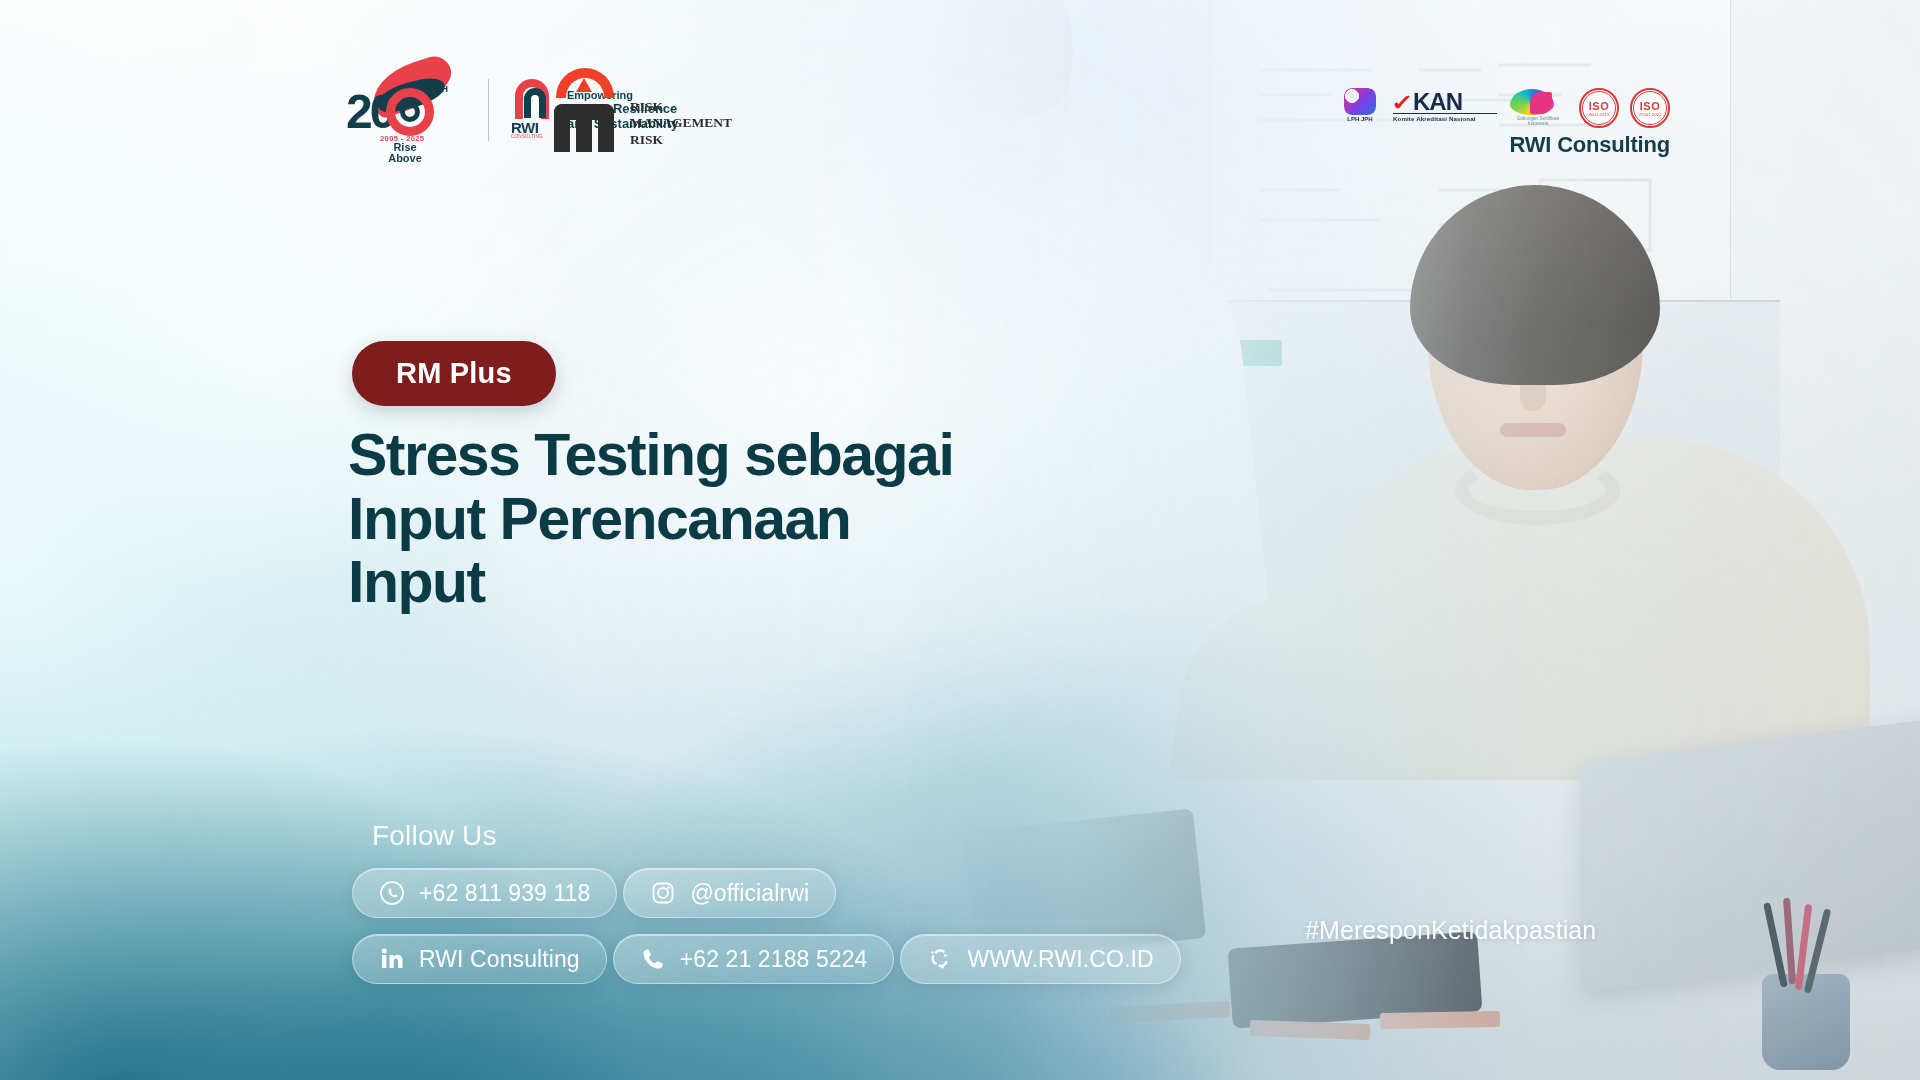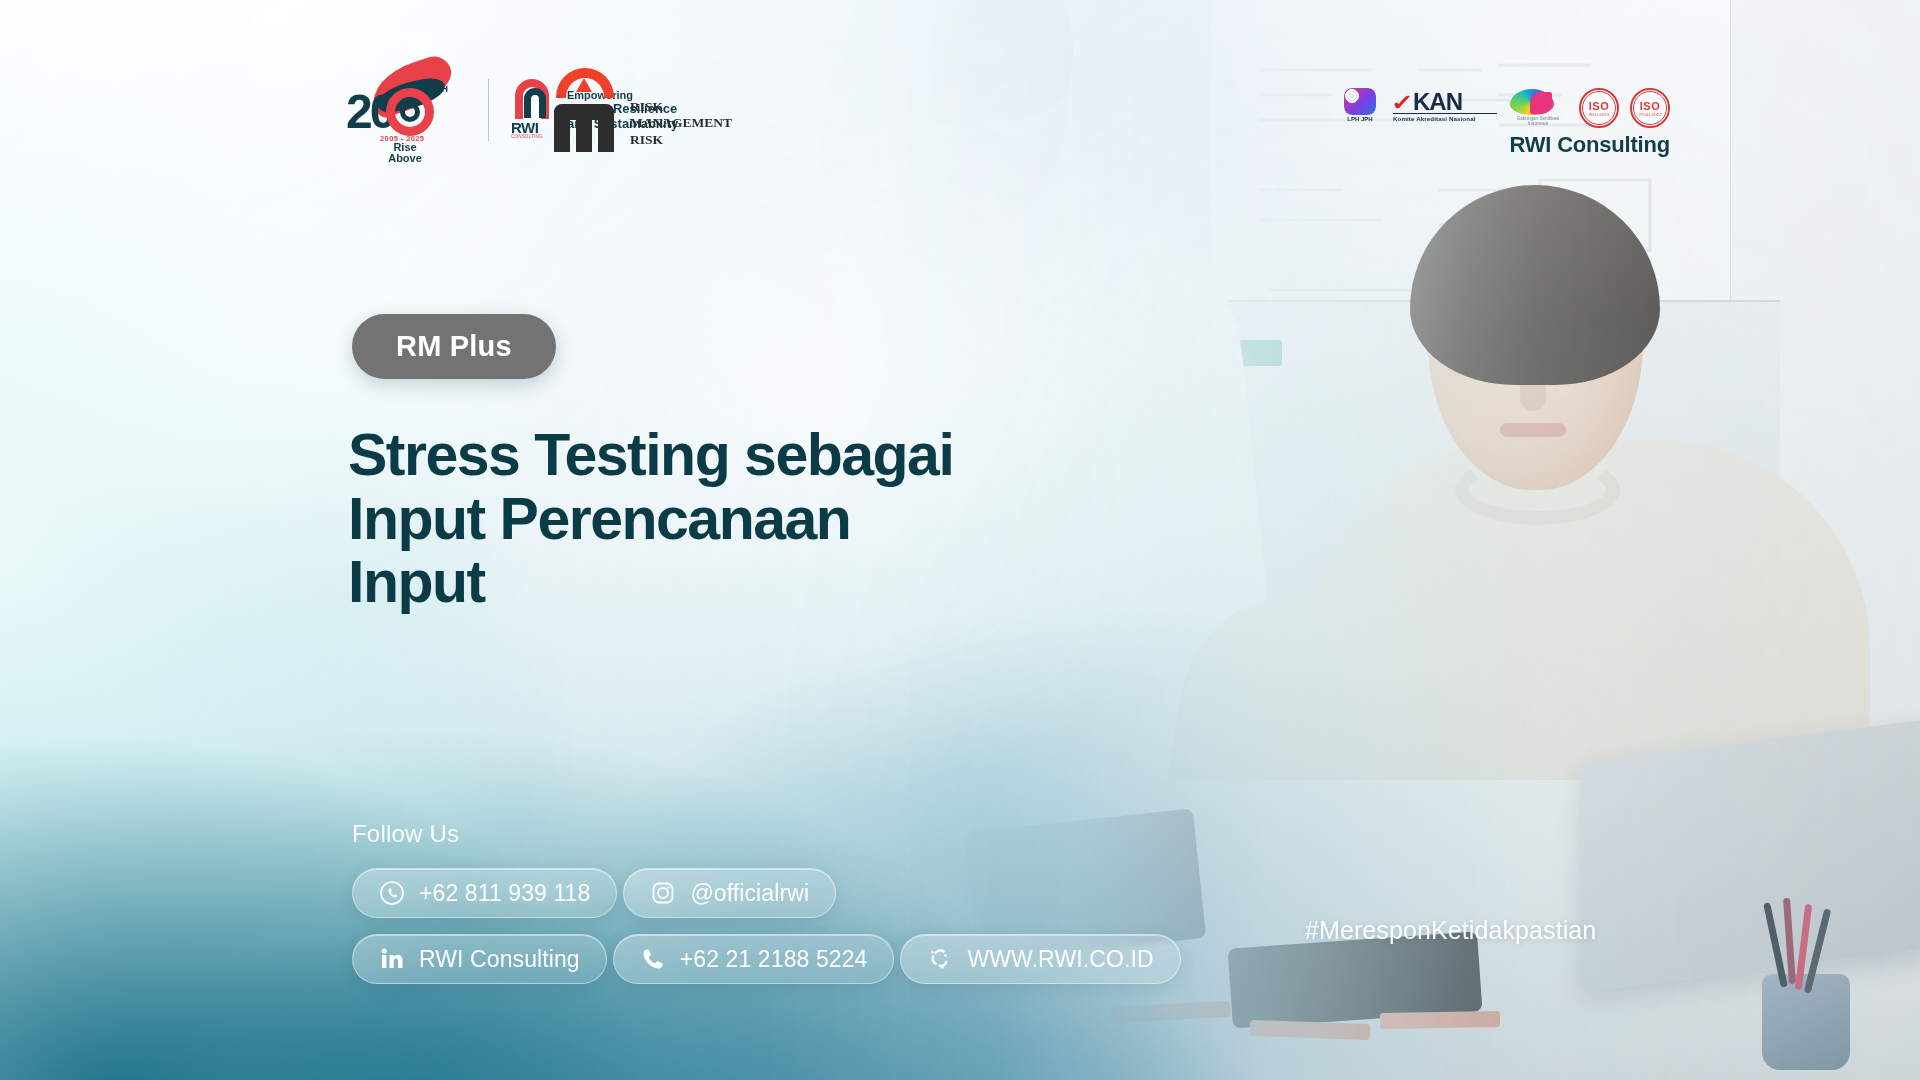--- a/index.html
+++ b/index.html
@@ -279,37 +279,37 @@
   .iso .s{ font-size:4.4px; color:#d63a3a; z-index:2;}
   .iso-wrap{ position:relative; display:flex; align-items:center; }
 
   .rwi-consulting{
     position:absolute; right:250px; top:132px; font-size:22px; font-weight:bold;
     color:#123d4b; letter-spacing:-.2px;
   }
 
   
   .pill-badge{
-    position:absolute; left:352px; top:314px;
-    background:#737373; color:#ffffff;
+    position:absolute; left:352px; top:341px;
+    background:#7f1d1d; color:#ffffff;
     padding:16px 44px; border-radius:40px;
     font-size:29px; font-weight:bold; letter-spacing:.2px;
     box-shadow:0 6px 20px rgba(7,51,62,.20);
   }
 
   .headline{
     position:absolute; left:348px; top:424px; width:1180px;
     color:#0a3b46; font-weight:bold; font-size:59px; line-height:1.08;
     letter-spacing:-1.5px;
   }
   .headline div{ white-space:nowrap; }
 
   .follow-label{
-    position:absolute; left:352px; top:820px;
-    color:#ffffff; font-size:24px; letter-spacing:.2px; opacity:.95;
+    position:absolute; left:372px; top:820px;
+    color:#ffffff; font-size:28px; letter-spacing:.2px; opacity:.95;
   }
 
   .pill-rows{ position:absolute; left:352px; top:868px; }
   .pill-row{ display:flex; gap:6px; margin-bottom:16px;}
   .contact-pill{
     display:flex; align-items:center; gap:14px;
     height:50px; padding:0 26px;
     border-radius:26px;
     background:linear-gradient(135deg, rgba(255,255,255,.30), rgba(255,255,255,.13));
     border:1px solid rgba(255,255,255,.45);

